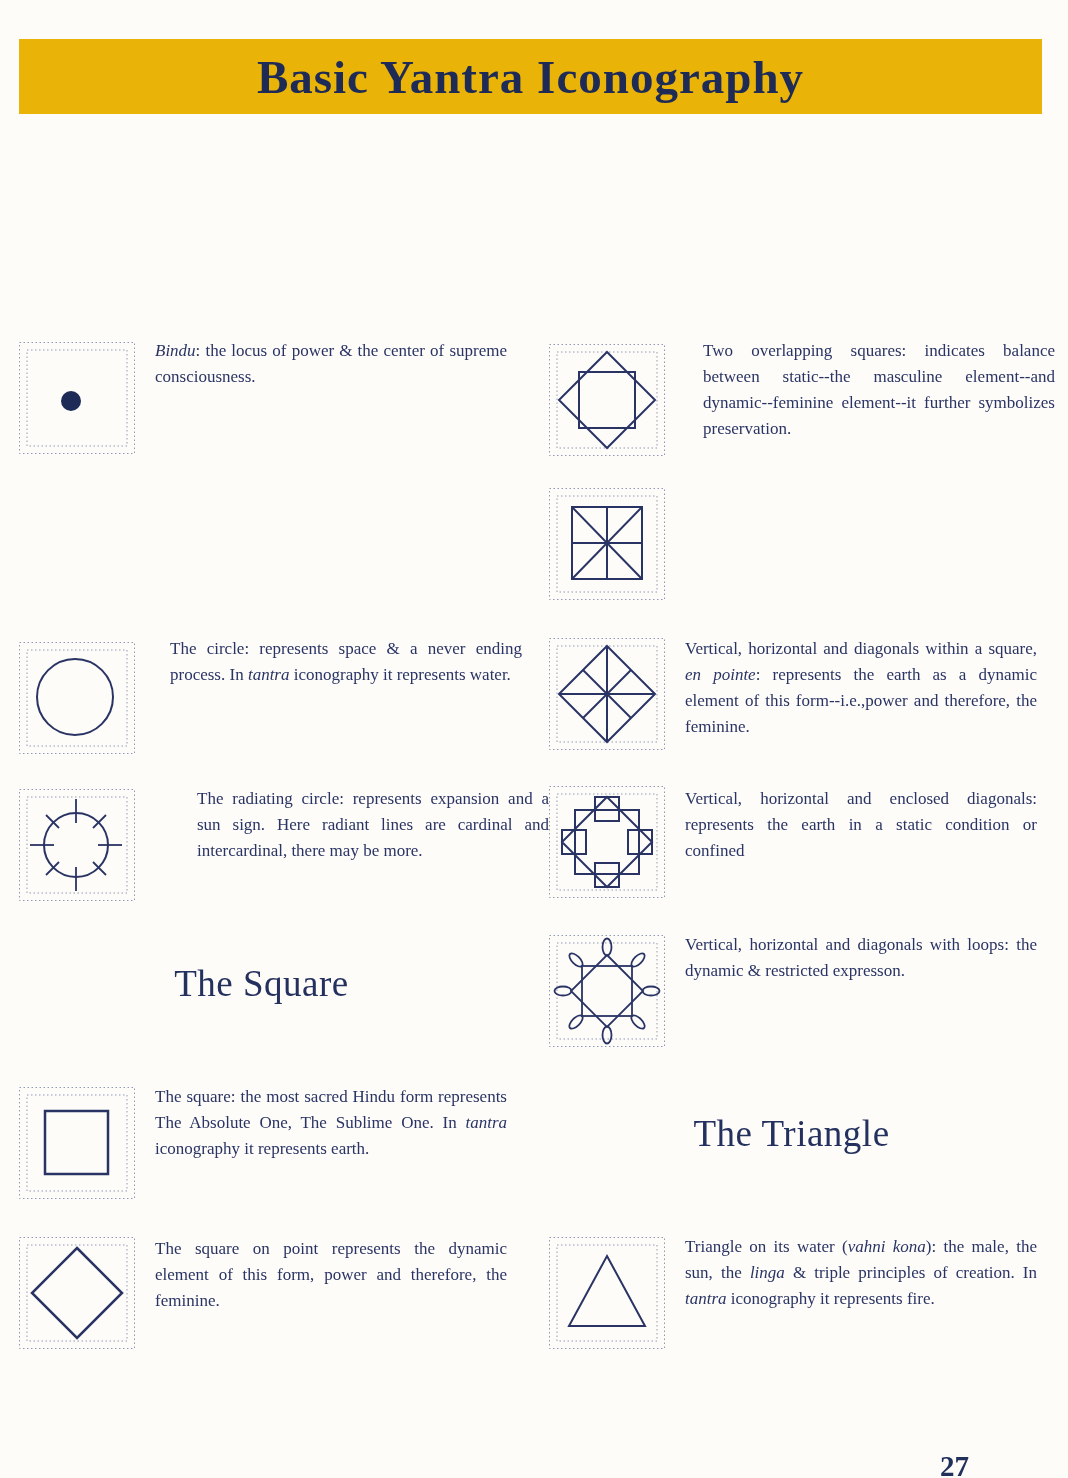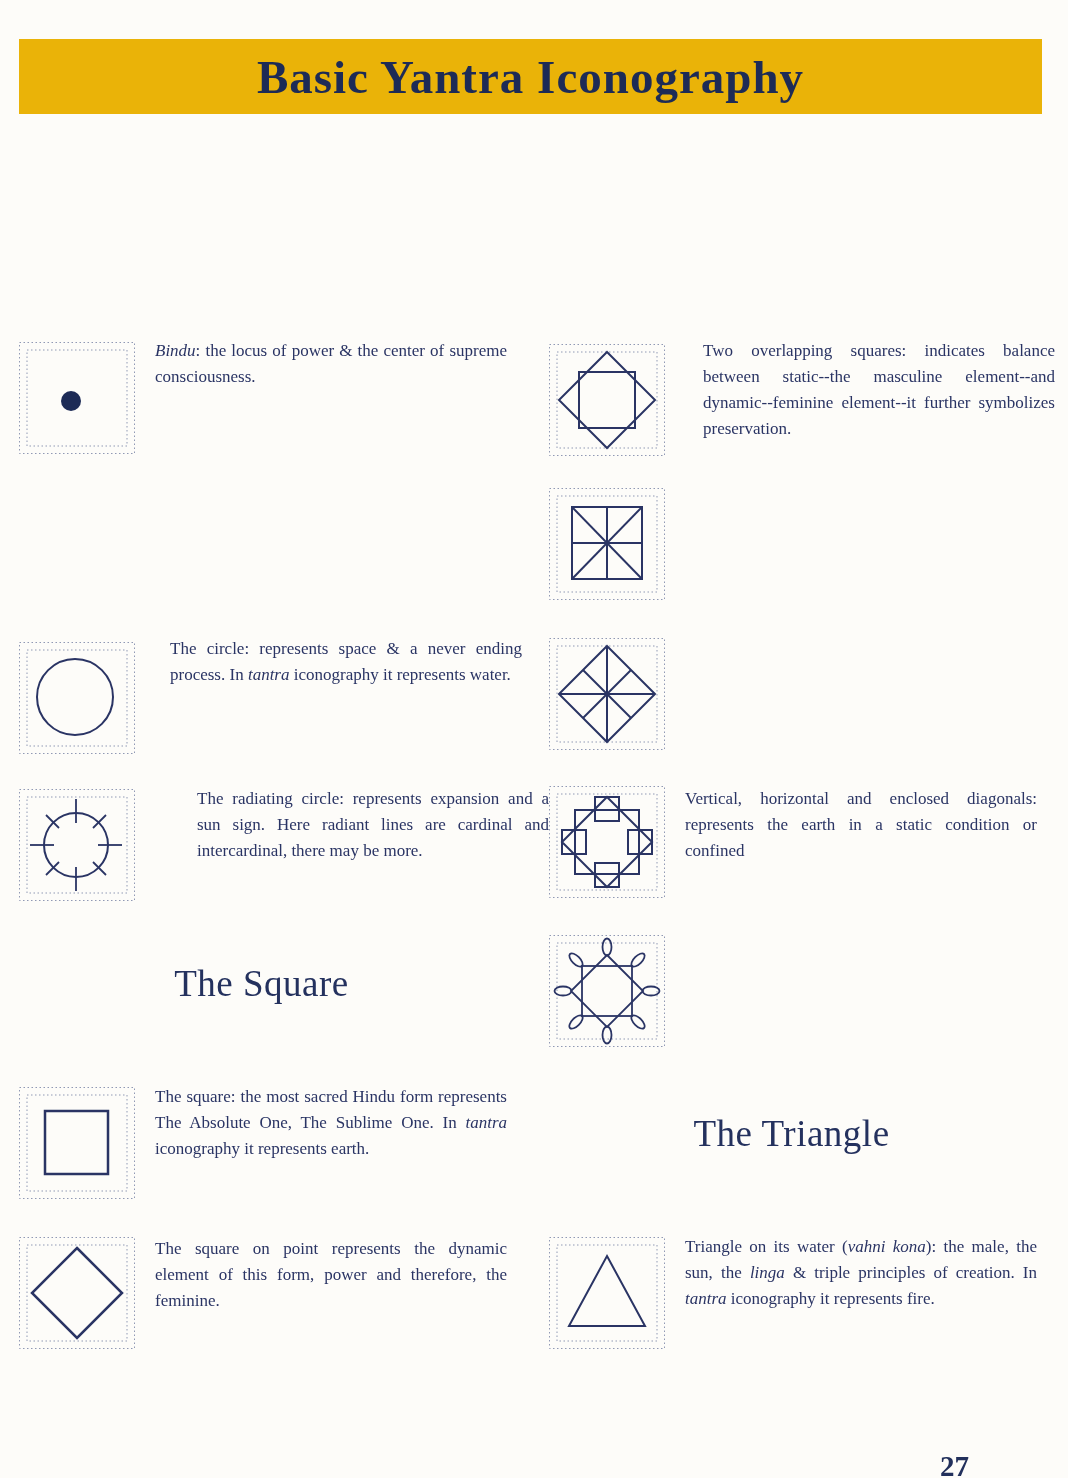--- a/index.html
+++ b/index.html
@@ -150,20 +150,21 @@
       <rect class="frame" x="9" y="9" width="100" height="96"></rect>
       <g class="ink" stroke-width="2">
         <polygon points="59,9 107,57 59,105 11,57"></polygon>
         <line x1="59" y1="9" x2="59" y2="105"></line>
         <line x1="11" y1="57" x2="107" y2="57"></line>
         <line x1="35" y1="33" x2="83" y2="81"></line>
         <line x1="83" y1="33" x2="35" y2="81"></line>
       </g>
     </svg>
   </div>
+  <div class="txt" style="left:685px; top:636px;"><span>Vertical, horizontal and diagonals within a square, </span><span class="ital">en pointe</span><span>: represents the earth as a dynamic element of this form--i.e.,power and therefore, the feminine.</span></div>
 
   <div class="sym" style="left:548px; top:785px;">
     <svg viewBox="0 0 118 114">
       <rect class="frame" x="1.5" y="1.5" width="115" height="111"></rect>
       <rect class="frame" x="9" y="9" width="100" height="96"></rect>
       <g class="ink" stroke-width="2">
         <rect x="27" y="25" width="64" height="64"></rect>
         <rect x="47" y="12" width="24" height="24"></rect>
         <rect x="47" y="78" width="24" height="24"></rect>
         <rect x="14" y="45" width="24" height="24"></rect>
@@ -185,20 +186,21 @@
         <ellipse cx="59" cy="101" rx="4.5" ry="8.5"></ellipse>
         <ellipse cx="15" cy="57" rx="8.5" ry="4.5"></ellipse>
         <ellipse cx="103" cy="57" rx="8.5" ry="4.5"></ellipse>
         <ellipse cx="90" cy="26" rx="8.5" ry="4" transform="rotate(-45 90 26)"></ellipse>
         <ellipse cx="28" cy="26" rx="8.5" ry="4" transform="rotate(45 28 26)"></ellipse>
         <ellipse cx="90" cy="88" rx="8.5" ry="4" transform="rotate(45 90 88)"></ellipse>
         <ellipse cx="28" cy="88" rx="8.5" ry="4" transform="rotate(-45 28 88)"></ellipse>
       </g>
     </svg>
   </div>
+  <div class="txt" style="left:685px; top:932px;"><span>Vertical, horizontal and diagonals with loops: the dynamic &amp; restricted expresson.</span></div>
 
   <div class="h" style="left:548px; top:1112px; width:487px;">The Triangle</div>
 
   <div class="sym" style="left:548px; top:1236px;">
     <svg viewBox="0 0 118 114">
       <rect class="frame" x="1.5" y="1.5" width="115" height="111"></rect>
       <rect class="frame" x="9" y="9" width="100" height="96"></rect>
       <polygon class="ink" points="59,20 97,90 21,90" stroke-width="2"></polygon>
     </svg>
   </div>

